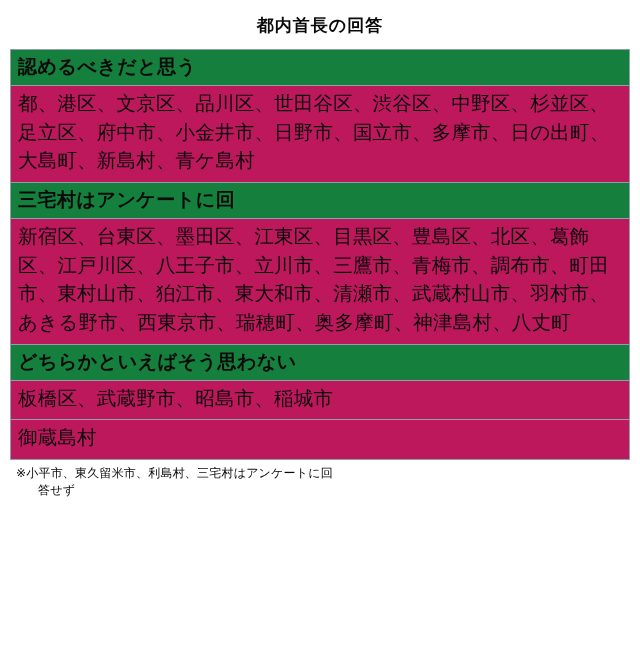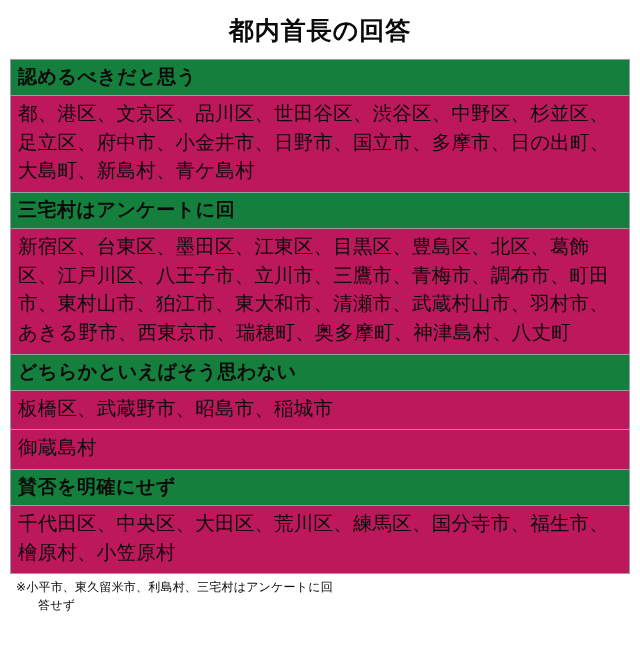--- a/index.html
+++ b/index.html
@@ -16,21 +16,21 @@
   }
   .page {
     width: 640px;
     height: 672px;
     box-sizing: border-box;
     padding: 8px 10px 0 10px;
     position: relative;
   }
   .title {
     text-align: center;
-    font-size: 25px;
+    font-size: 17px;
     font-weight: bold;
     letter-spacing: 1px;
     margin: 6px 0 12px 0;
     color: #0a0a0a;
   }
   .table {
     border: 1px solid #8fa0a8;
     border-bottom: none;
   }
   .section {
@@ -85,24 +85,20 @@
 
     <div class="section">
       <div class="section-head">どちらかといえばそう思わない</div>
       <div class="section-body">板橋区、武蔵野市、昭島市、稲城市</div>
     </div>
 
     <div class="section">
       <div class="section-body">御蔵島村</div>
     </div>
 
-    <div class="section">
-      <div class="section-head">賛否を明確にせず</div>
-      <div class="section-body">千代田区、中央区、大田区、荒川区、練馬区、国分寺市、福生市、檜原村、小笠原村</div>
-    </div>
 
   </div>
 
   <div class="note">
     <div>※小平市、東久留米市、利島村、三宅村はアンケートに回</div>
     <div class="note-indent">答せず</div>
   </div>
 
 </div>
 

